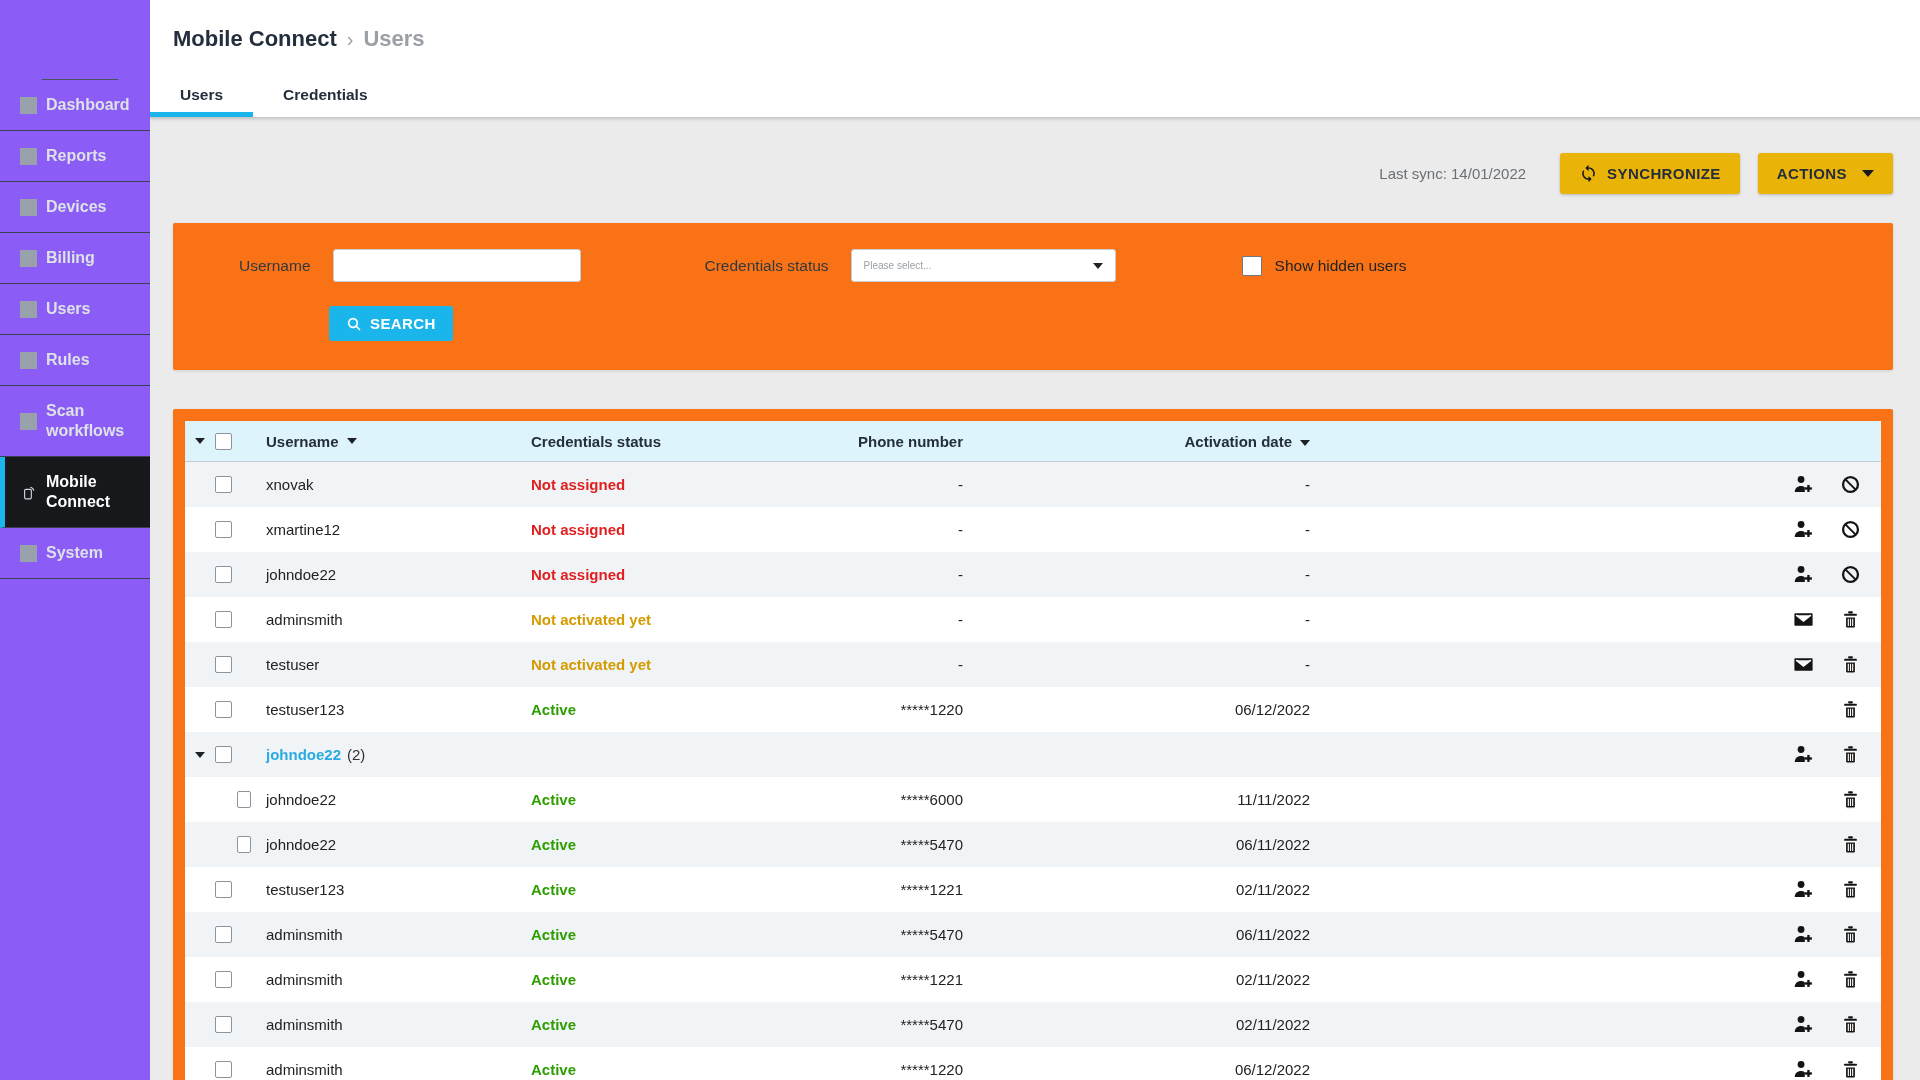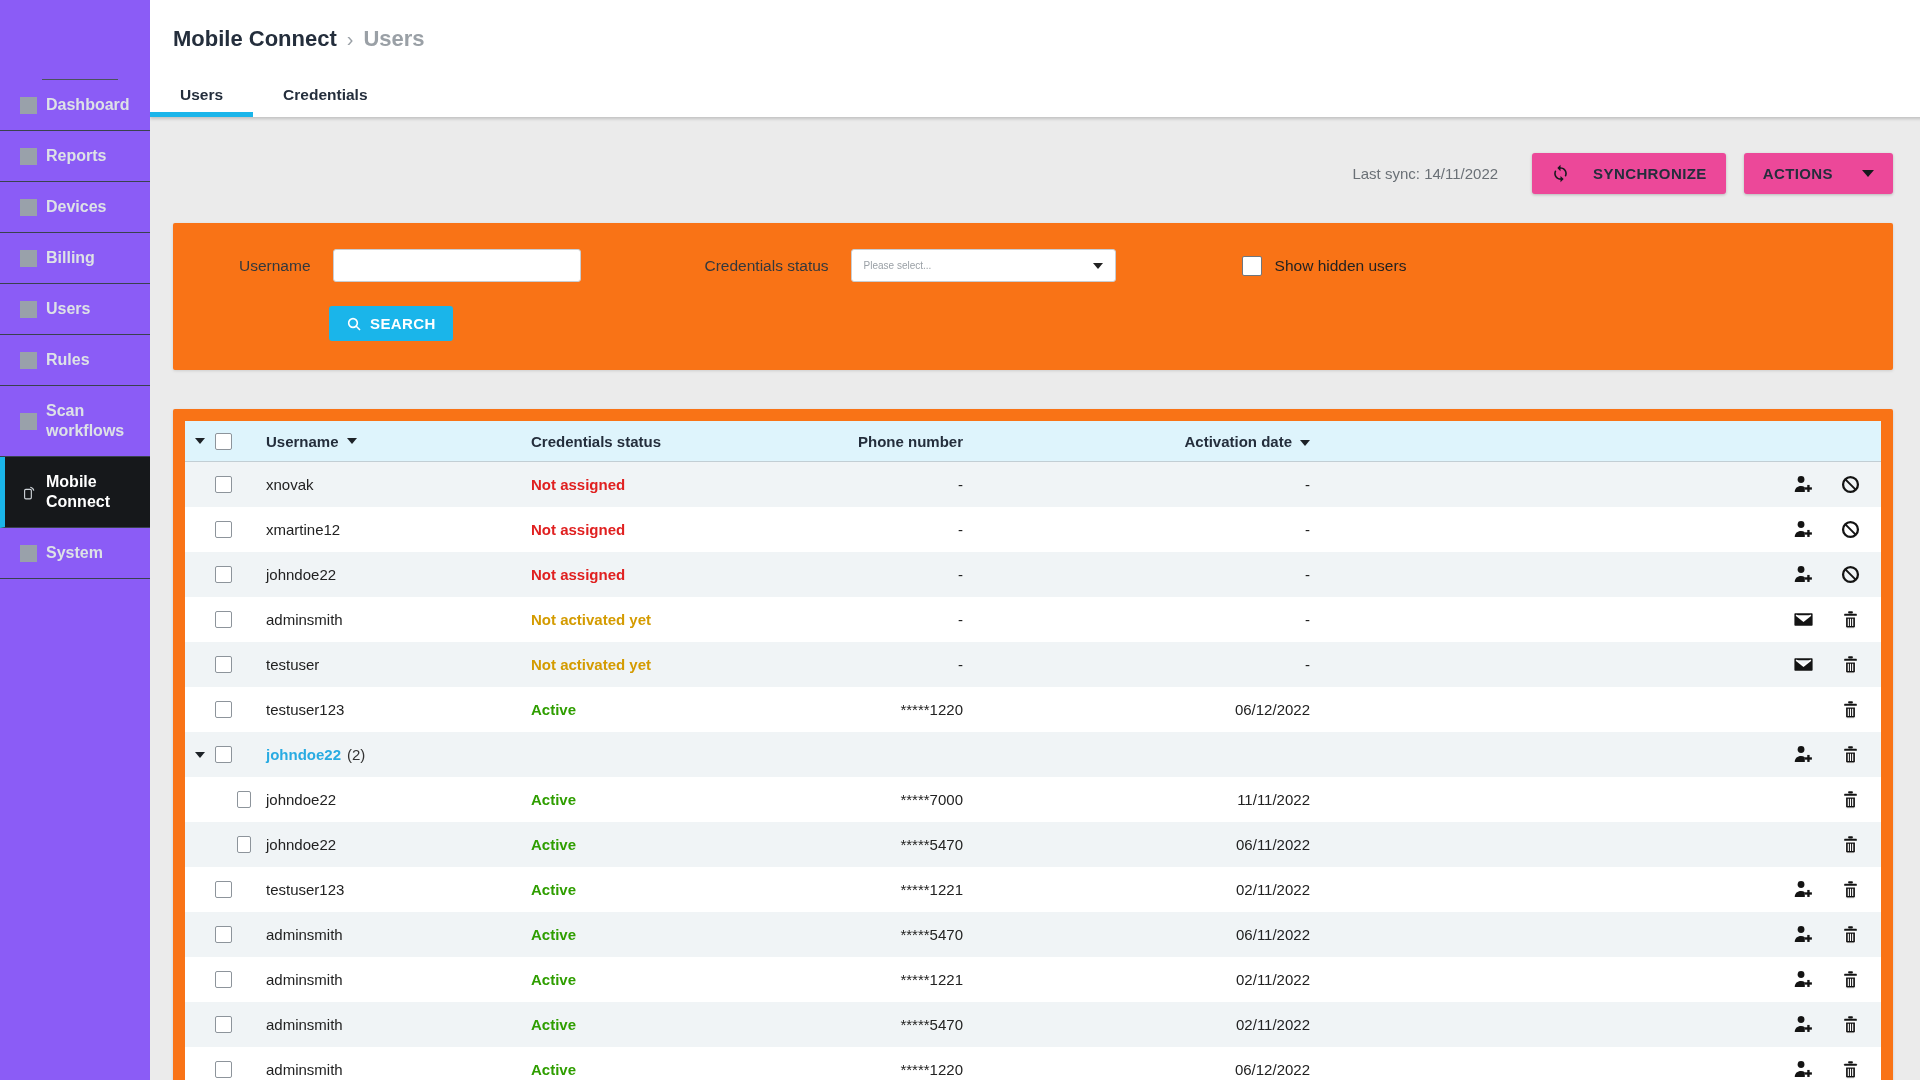--- a/index.html
+++ b/index.html
@@ -26,21 +26,21 @@
   .tabs { position:absolute; bottom:0; left:0; display:flex; }
   .tab { padding:0 30px; height:44px; display:flex; align-items:center; font-size:15.5px; font-weight:bold;
     color:#242e3c; cursor:pointer; position:relative; }
   .tab.active::after { content:""; position:absolute; left:0; right:0; bottom:0; height:5px; background:#1ab5ea; }
 
   
   .content { position:absolute; left:150px; top:117px; width:1770px; padding:0 27px 0 23px; }
 
   .toolbar { display:flex; justify-content:flex-end; align-items:center; padding:36px 0 0 0; height:77px; }
   .last-sync { font-size:15px; color:#6a7076; margin-right:16px; }
-  .btn-white { display:inline-flex; align-items:center; gap:23px; background:#ec4899; border:none; border-radius:3px;
+  .btn-white { display:inline-flex; align-items:center; gap:9px; background:#eab308; border:none; border-radius:3px;
     box-shadow:0 1px 3px rgba(0,0,0,.22); height:41px; padding:0 19px; font-family:inherit;
     font-size:15px; font-weight:bold; color:#242e3c; letter-spacing:.4px; cursor:pointer; margin-left:18px; }
   .btn-white svg { width:19px; height:19px; fill:#16191d; }
   .caret-dn { width:0; height:0; border-left:6px solid transparent; border-right:6px solid transparent;
     border-top:7px solid #16191d; display:inline-block; margin-left:6px; }
 
   .card { background:#f97316; border-radius:2px; box-shadow:0 1px 3px rgba(0,0,0,.12); }
   .filter-card { margin-top:29px; height:147px; padding:26px 0 0 0; }
   .filter-row { display:flex; align-items:center; }
   .f-label { font-size:15.5px; color:#33383d; }
@@ -151,21 +151,21 @@
   </div>
   <div class="tabs">
     <div class="tab active">Users</div>
     <div class="tab">Credentials</div>
   </div>
 </header>
 
 <main class="content">
 
   <div class="toolbar">
-    <span class="last-sync">Last sync: 14/11/2022</span>
+    <span class="last-sync">Last sync: 14/01/2022</span>
     <button class="btn-white">
       <svg viewBox="0 0 24 24">
           <path d="M12 4V1L8 5l4 4V6c3.31 0 6 2.69 6 6 0 1.01-.25 1.97-.7 2.8l1.46 1.46C19.54 15.03 20 13.57 20 12c0-4.42-3.58-8-8-8zm0 14c-3.31 0-6-2.69-6-6 0-1.01.25-1.97.7-2.8L5.24 7.74C4.46 8.97 4 10.43 4 12c0 4.42 3.58 8 8 8v3l4-4-4-4v3z"></path>
         </svg>
       <span>SYNCHRONIZE</span>
     </button>
     <button class="btn-white">
       <span>ACTIONS</span>
       <span class="caret-dn"></span>
     </button>
@@ -416,21 +416,21 @@
   <div class="trow sub">
     <div class="cell c-caret"></div>
     <div class="cell c-check">
             <input class="chk" type="checkbox" style="">
           </div>
     <div class="cell c-user">
       <span class="uname">johndoe22</span>
       <span class="ucount"></span>
     </div>
     <div class="cell c-status"><span class="status" style="color: rgb(47, 158, 0);">Active</span></div>
-    <div class="cell c-phone">*****7000</div>
+    <div class="cell c-phone">*****6000</div>
     <div class="cell c-date">11/11/2022</div>
     <div class="cell c-actions">
             <span class="act-icon">
               <svg viewBox="0 0 24 24">
                 <rect x="9.3" y="2.6" width="5.4" height="2.4" rx="0.9"></rect>
                 <rect x="4.8" y="5.4" width="14.4" height="2.4" rx="0.5"></rect>
                 <path d="M6.3 9h11.4v11a1.9 1.9 0 0 1-1.9 1.9H8.2A1.9 1.9 0 0 1 6.3 20zM9.5 11v8.5M12 11v8.5M14.5 11v8.5" stroke="#fff" stroke-width="1.3"></path>
               </svg>
             </span>
           </div>

